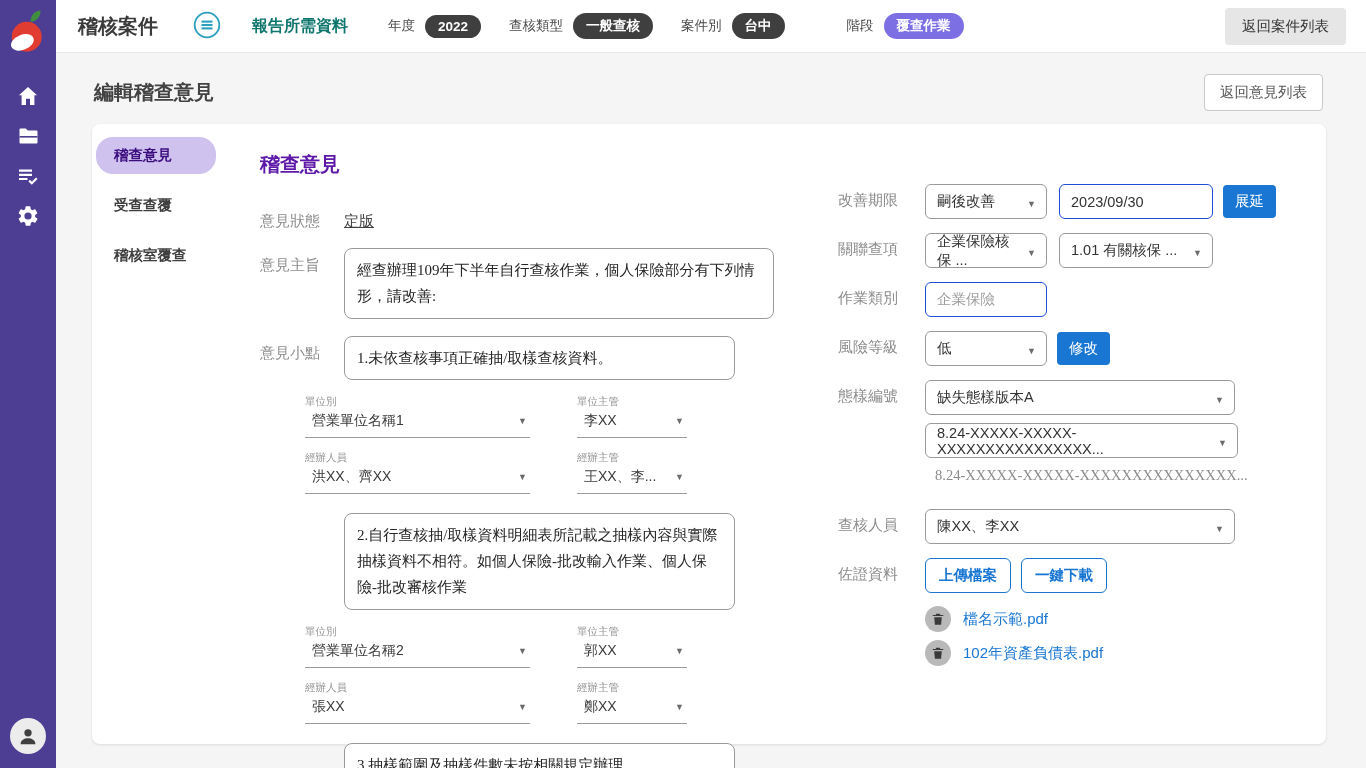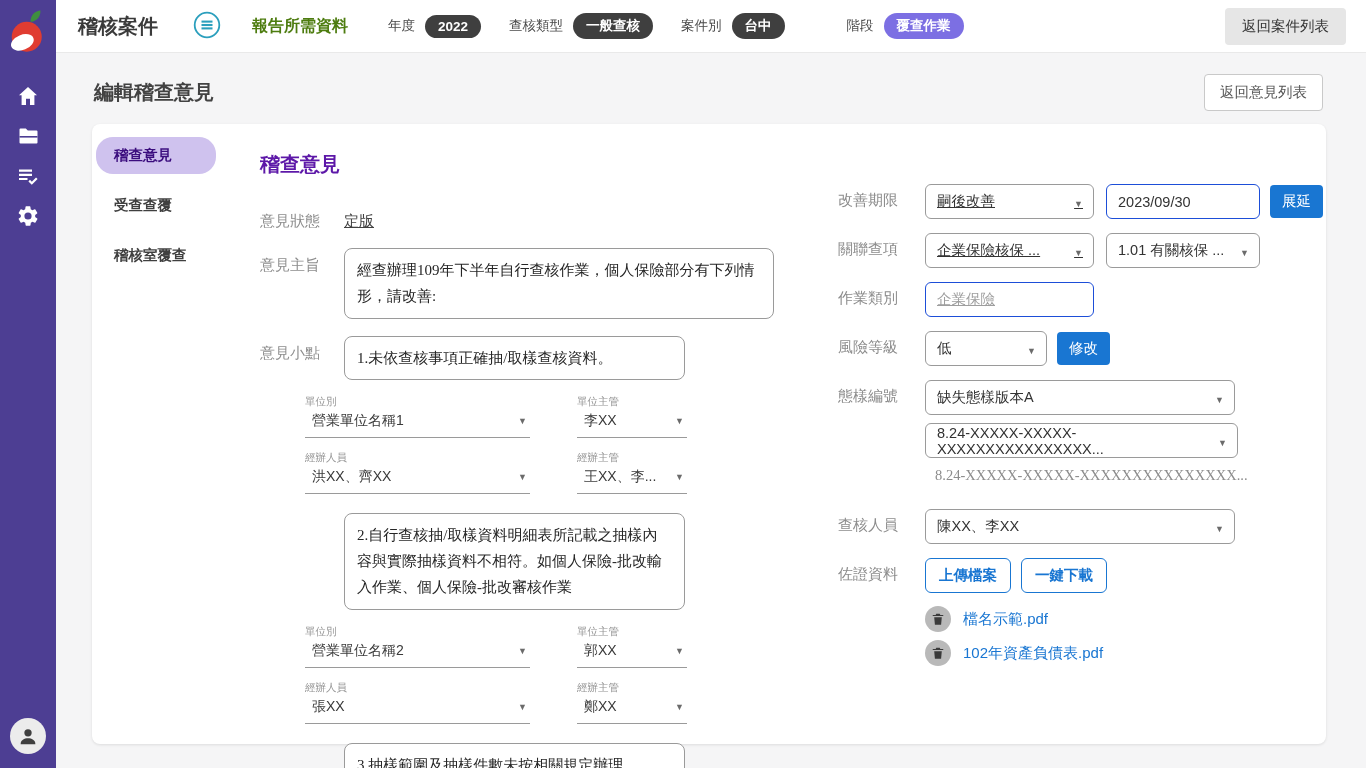--- a/index.html
+++ b/index.html
@@ -17,21 +17,21 @@
   .avatar-btn { width:36px; height:36px; border-radius:50%; background:#ececec; border:none; margin-bottom:14px; display:flex; align-items:center; justify-content:center; cursor:pointer; }
   .avatar-btn svg { width:22px; height:22px; fill:#3f3f3f; }
 
   
   .main { flex:1; display:flex; flex-direction:column; min-width:0; }
 
   
   .topbar { height:53px; background:#ffffff; border-bottom:1px solid #e9e9e9; display:flex; align-items:center; padding:0 20px 0 22px; flex:none; }
   .app-title { font-size:20px; font-weight:bold; color:#3a3a3a; margin-right:34px; }
   .menu-btn { border:none; background:transparent; cursor:pointer; width:30px; height:30px; margin-right:30px; }
-  .submenu { font-size:16px; font-weight:bold; color:#4d7c0f; margin-right:40px; }
+  .submenu { font-size:16px; font-weight:bold; color:#0f766e; margin-right:40px; }
   .meta { display:flex; align-items:center; }
   .meta-label { font-size:13.5px; color:#4a4a4a; margin-right:10px; }
   .badge { font-size:13.5px; font-weight:bold; color:#fff; background:#3f3f3f; border-radius:14px; padding:4px 13px; white-space:nowrap; }
   .badge.purple { background:#7c6fe3; }
   .meta-gap { width:28px; } .meta-gap.wide { width:62px; }
   .topbar .spacer { flex:1; }
   .btn-gray { background:#e6e6e6; border:none; border-radius:4px; color:#333; font-size:14.5px; padding:9px 17px; cursor:pointer; font-family:inherit; }
 
   
   .page-head { display:flex; align-items:center; justify-content:space-between; padding:21px 43px 13px 38px; }
@@ -50,39 +50,39 @@
   .col-right { flex:1; padding-top:33px; }
 
   .sec-title { font-size:20px; font-weight:bold; color:#5d18a8; margin-bottom:26px; }
 
   .frow { display:flex; margin-bottom:17px; }
   .flabel { width:84px; flex:none; font-size:15px; color:#8c8c8c; padding-top:8px; }
   .fvalue-plain { font-size:15px; color:#424242; padding-top:8px;text-decoration:underline; }
 
   .textbox { border:1px solid #9a9a9a; border-radius:8px; padding:8px 12px; font-size:15px; color:#262626; line-height:1.75; background:#fff; cursor:text;font-family:Liberation Serif, serif; }
   .textbox.subject { width:430px; min-height:58px; }
-  .textbox.point { width:341px; min-height:44px; }
+  .textbox.point { width:391px; min-height:44px; }
   .textbox.tall { min-height:58px; }
 
   .unit-grid { display:grid; grid-template-columns:225px 110px; column-gap:47px; row-gap:13px; margin:15px 0 19px 45px; }
   .ufield { position:relative; border-bottom:1px solid #9a9a9a; padding:0 0 7px 0; cursor:pointer; }
   .uflabel { display:block; font-size:10.5px; color:#939393; margin-bottom:2px; }
   .ufvalue { font-size:14px; color:#3a3a3a; padding-left:7px; white-space:nowrap; }
   .uarrow { position:absolute; right:3px; bottom:9px; }
   .arrow::before { content:"▼"; font-size:9px; color:#6b6b6b; }
 
   
   .drow { display:flex; margin-bottom:14px; }
   .dlabel { width:87px; flex:none; font-size:15px; color:#8c8c8c; padding-top:7px; }
   .dctrl { display:flex; align-items:center; }
   .sel { height:35px; border:1px solid #9a9a9a; border-radius:6px; background:#fff; display:flex; align-items:center; padding:0 10px 0 11px; font-size:14.5px; color:#333; cursor:pointer; }
   .sel .arrow { margin-left:auto; padding-left:6px; }
   .inputbox { height:35px; border:1px solid #1d4ed8; border-radius:6px; background:#fff; display:flex; align-items:center; padding:0 11px; font-size:14.5px; color:#333; cursor:text; }
   .inputbox.dim { color:#9e9e9e; }
-  .w150 { width:169px;text-decoration:underline; } .w154 { width:154px; } .w122 { width:122px; } .w310 { width:310px; } .w313 { width:313px; }
+  .w150 { width:122px; } .w154 { width:154px; } .w122 { width:122px; } .w310 { width:310px; } .w313 { width:313px; }
   .gap12 { width:12px; flex:none; } .gap10 { width:10px; flex:none; }
   .btn-blue { background:#1976d2; border:none; border-radius:4px; color:#fff; font-size:14.5px; padding:7px 12px; cursor:pointer; font-family:inherit; }
   .btn-outline-blue { background:#fff; border:1px solid #1976d2; border-radius:6px; color:#1976d2; font-size:14.5px; font-weight:bold; padding:7px 13px; cursor:pointer; font-family:inherit; }
   .hint { font-size:14.5px; color:#8c8c8c; margin:9px 0 17px 10px;font-family:Liberation Serif, serif; }
   .stack { display:flex; flex-direction:column; }
   .stack .sel { margin-bottom:0; } .stack .mt8 { margin-top:8px;gap:45px; }
 
   .file-list { margin-top:13px; }
   .file-row { display:flex; align-items:center; margin-bottom:8px; }
   .trash-btn { width:26px; height:26px; border-radius:50%; background:#b9b9b9; border:none; display:flex; align-items:center; justify-content:center; cursor:pointer; margin-right:12px; flex:none; }

